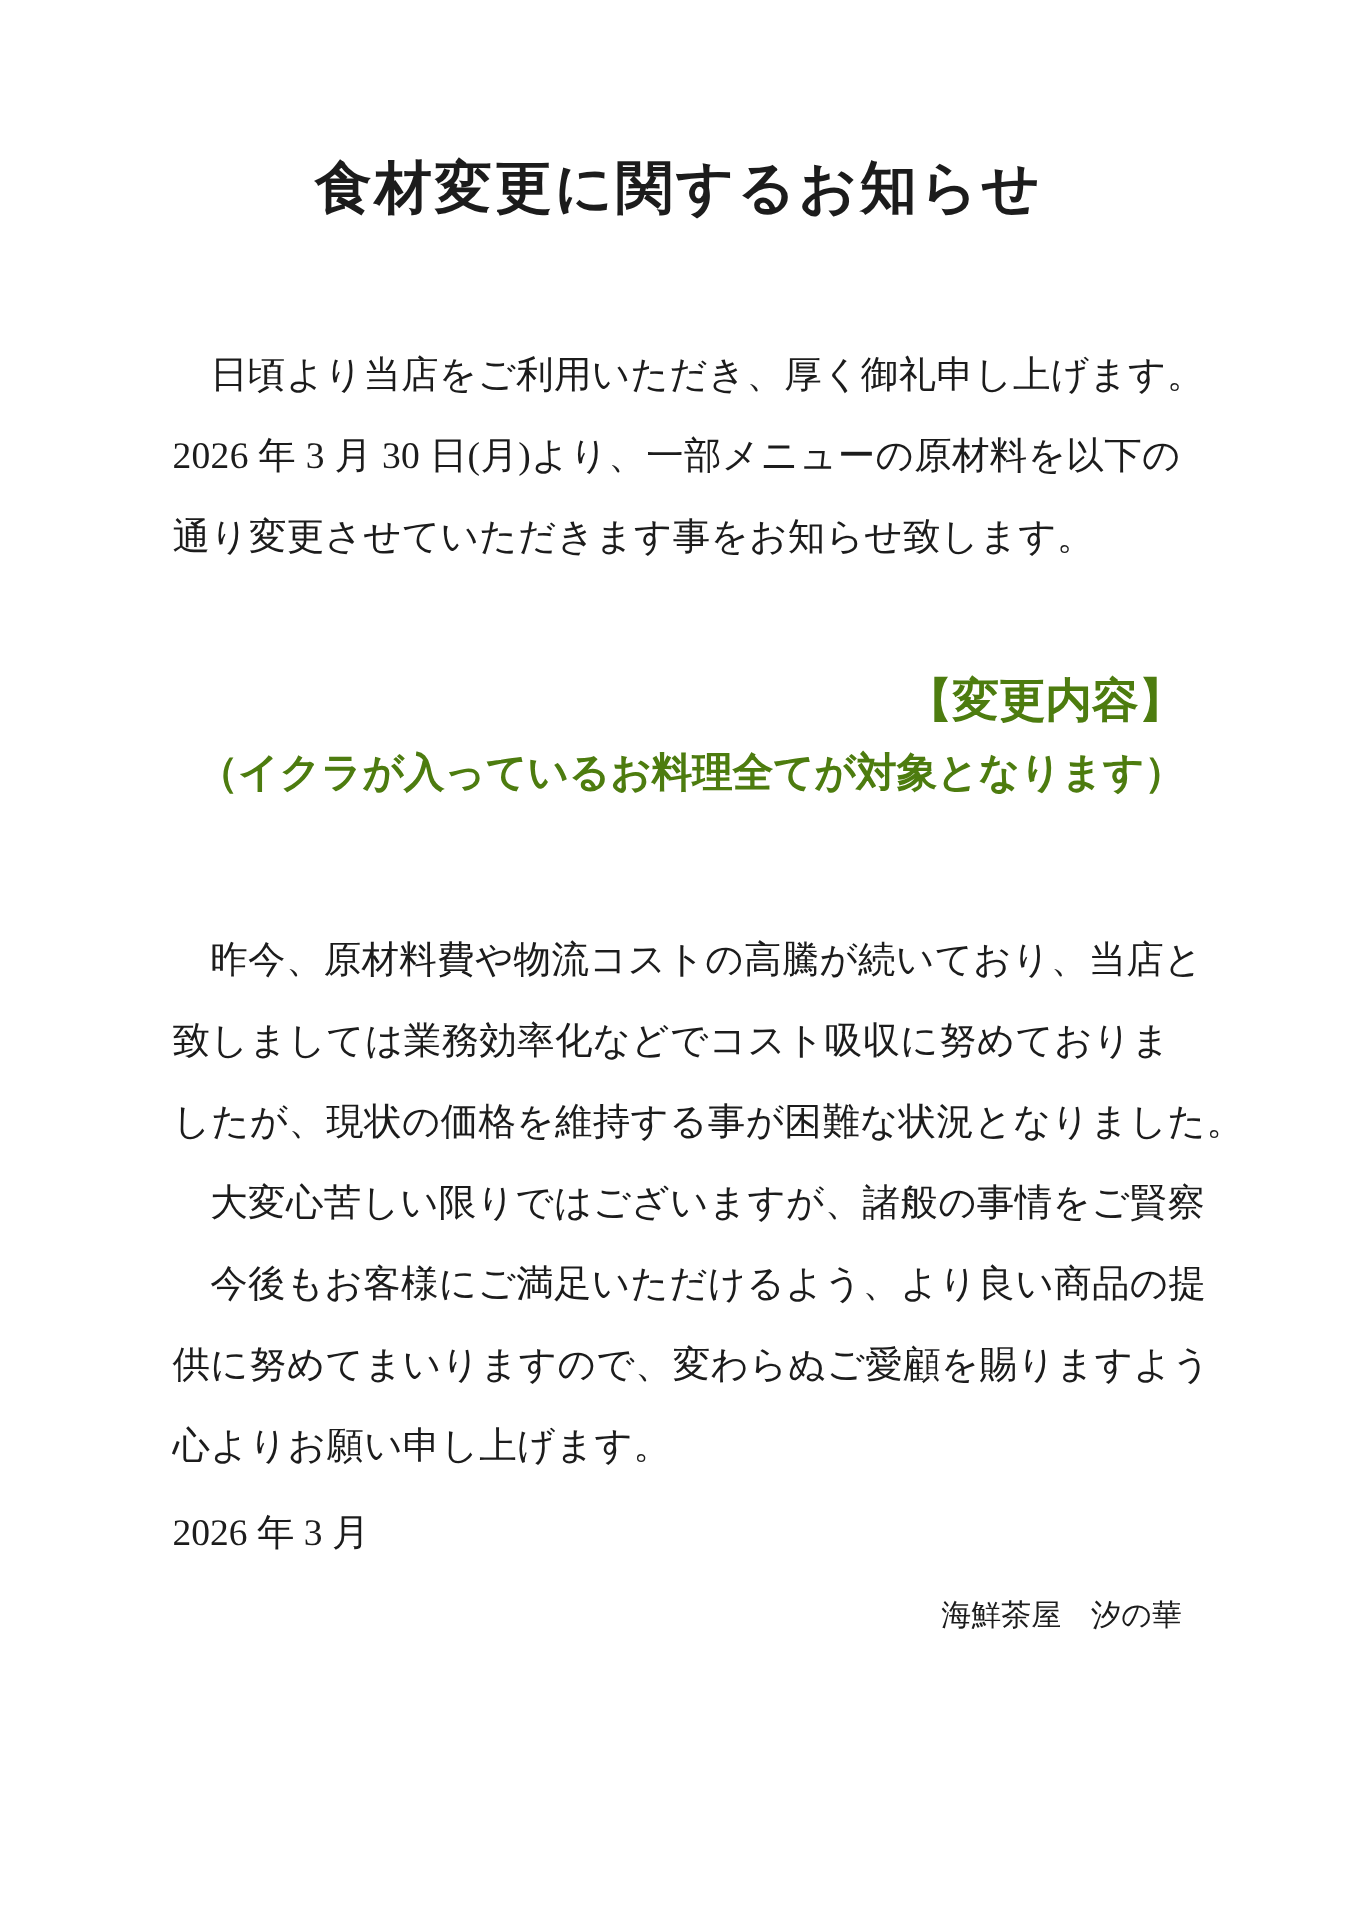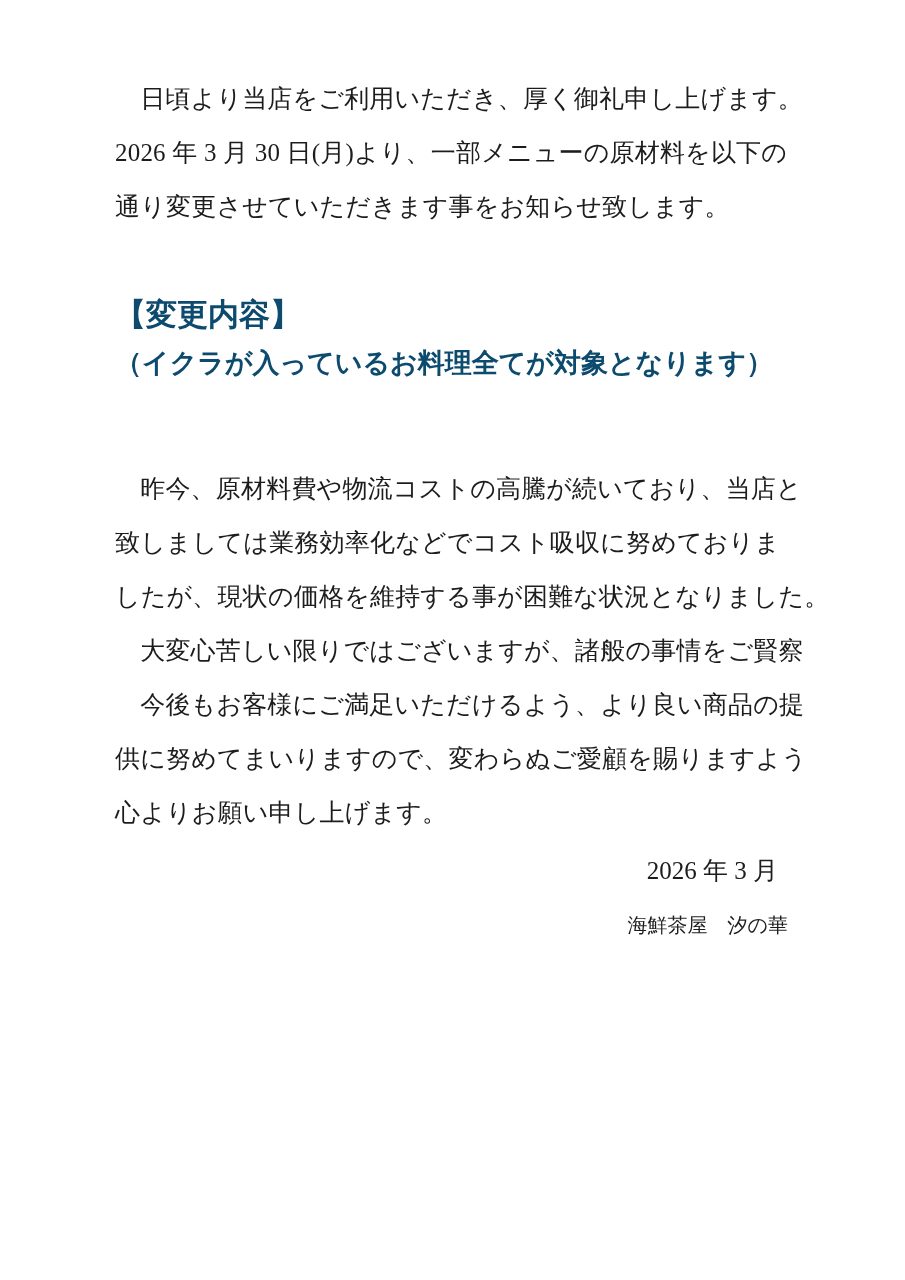--- a/index.html
+++ b/index.html
@@ -34,22 +34,22 @@
   .para { font-size: 25px; }
   .para .line {
     line-height: 54px;
     height: 54px;
     white-space: nowrap;
     letter-spacing: 0.2px;
   }
   .intro { margin-top: 72px; }
   .red-block {
     margin-top: 56px;
-    text-align: left;
-    color: #0c4a6e;
+    text-align: right;
+    color: #4d7c0f;
     font-weight: 700;
   }
   .red-heading {
     font-size: 31px;
     line-height: 50px;
     white-space: nowrap;
   }
   .red-change {
     font-size: 34px;
     line-height: 56px;
@@ -57,39 +57,39 @@
     white-space: nowrap;
   }
   .red-scope {
     font-size: 27px;
     line-height: 46px;
     white-space: nowrap;
   }
   .body2 { margin-top: 76px; }
   .date-line {
     margin-top: 4px;
-    text-align: right;
     font-size: 25px;
     line-height: 54px;
     padding-right: 12px;
     white-space: nowrap;
   }
   .sig-line {
     text-align: right;
     font-size: 20px;
     line-height: 54px;
     padding-right: 2px;
     white-space: nowrap;
   }
 </style>
 </head>
 <body>
 
 <div class="page">
 
+  <div class="title">食材変更に関するお知らせ</div>
 
   <div class="para intro">
     <div class="line">　日頃より当店をご利用いただき、厚く御礼申し上げます。</div>
     <div class="line">2026 年 3 月 30 日(月)より、一部メニューの原材料を以下の</div>
     <div class="line">通り変更させていただきます事をお知らせ致します。</div>
   </div>
 
   <div class="red-block">
     <div class="red-heading">【変更内容】</div>
     <div class="red-scope">（イクラが入っているお料理全てが対象となります）</div>

